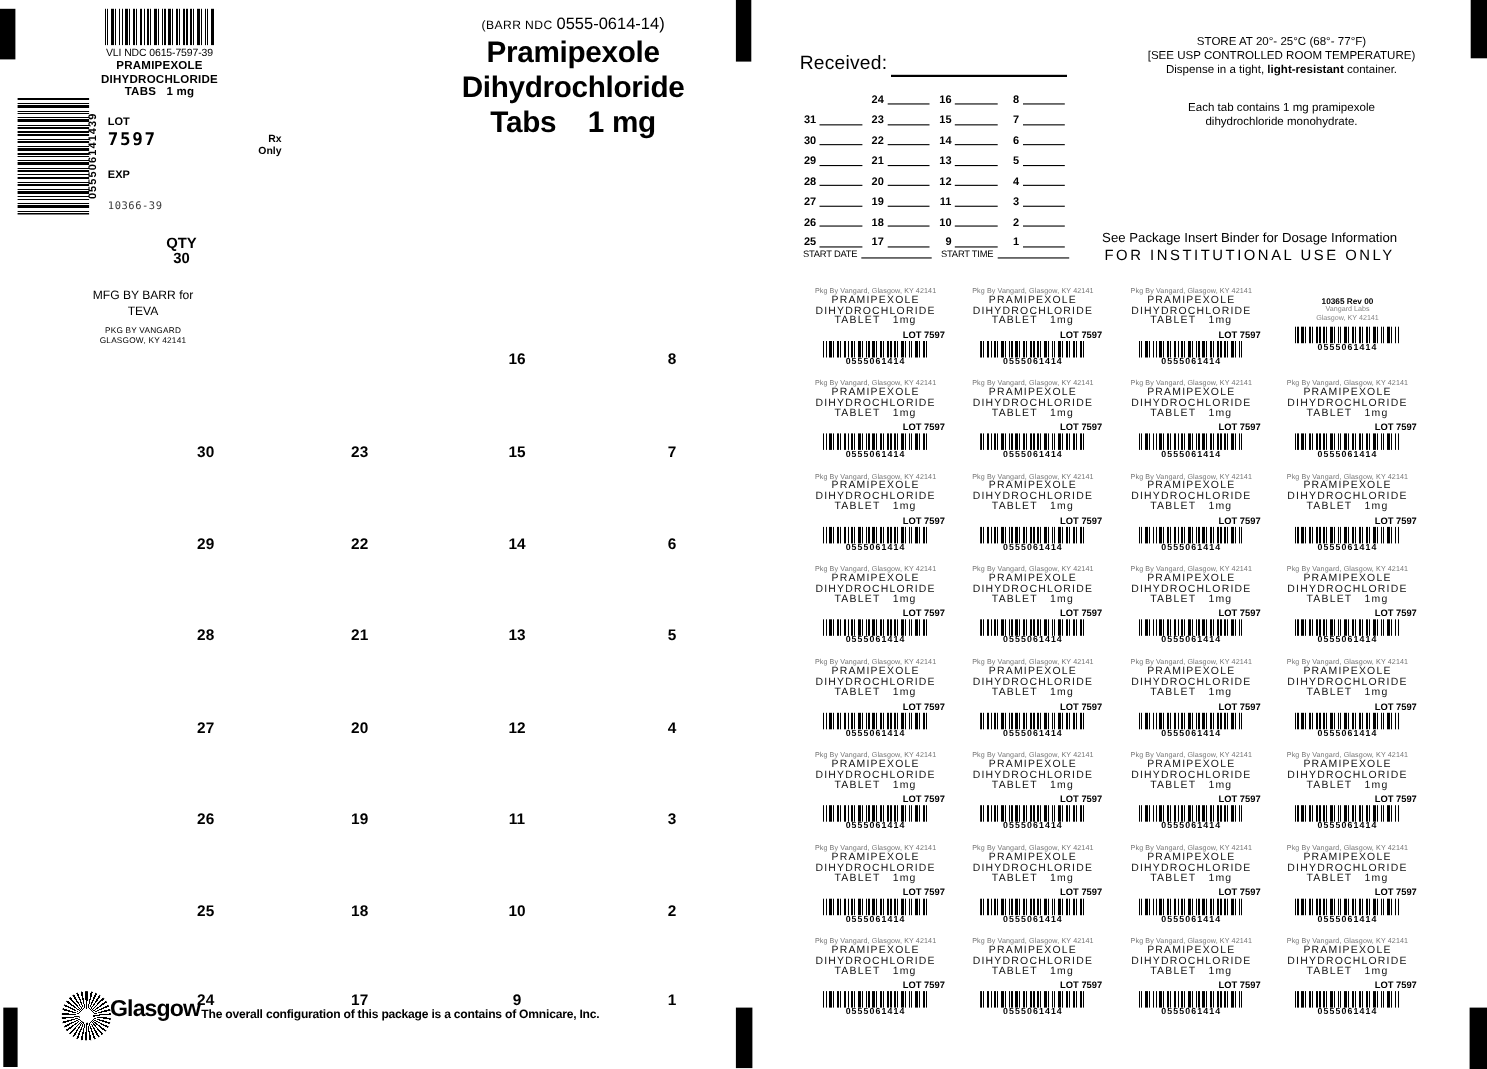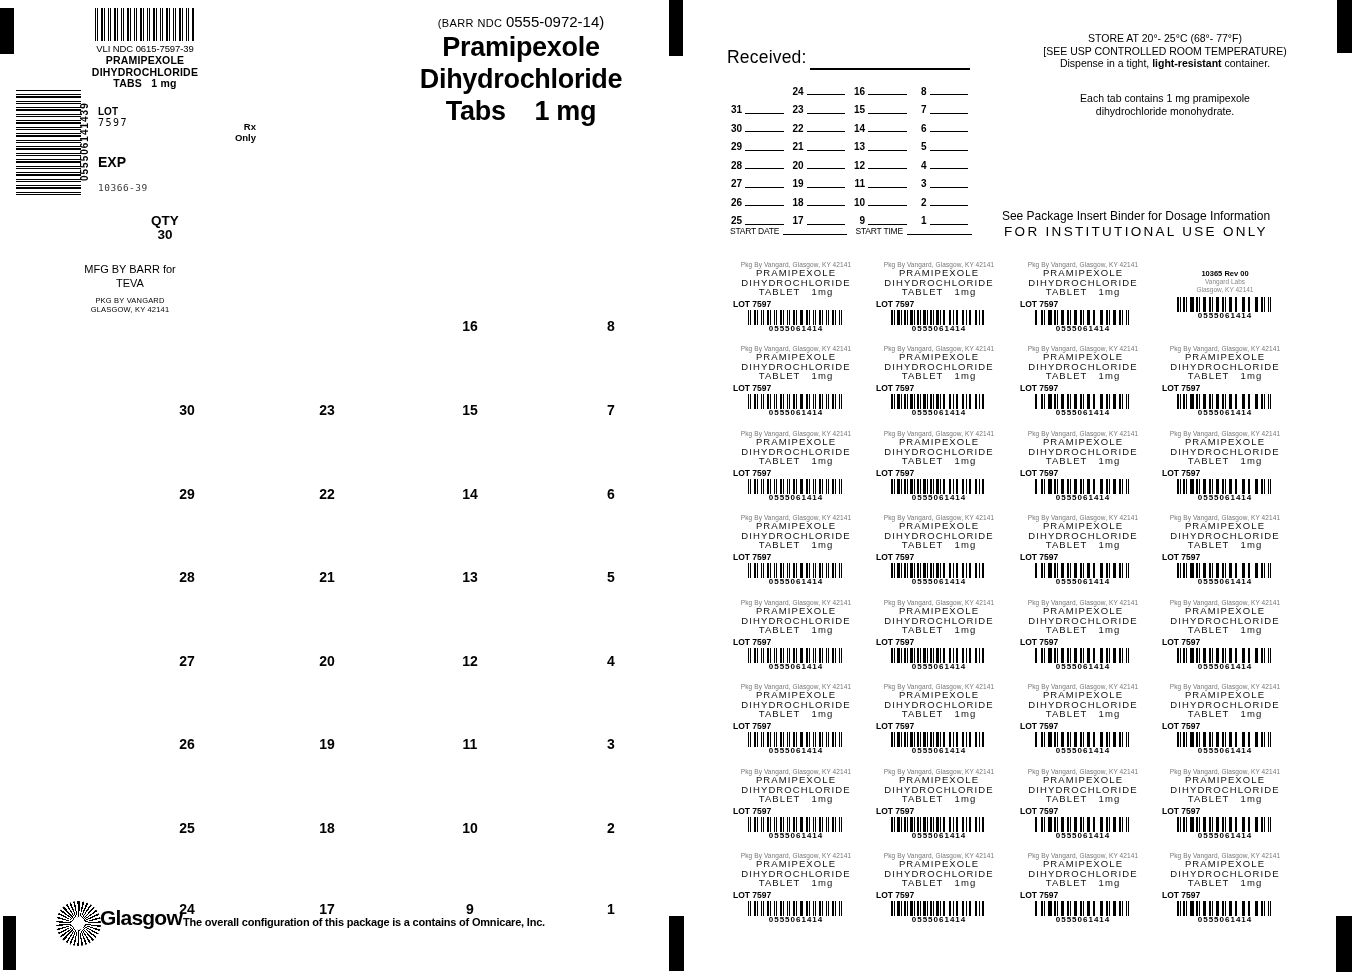--- a/index.html
+++ b/index.html
@@ -15,23 +15,23 @@
   .bc-v{background-image:repeating-linear-gradient(0deg,
         #000 0 1.5px,#fff 1.5px 2.5px,#000 2.5px 3.5px,#fff 3.5px 6px,
         #000 6px 8.5px,#fff 8.5px 9.5px,#000 9.5px 10.5px,#fff 10.5px 13px);}
   
   .lp-ndc{left:75px;top:43px;width:140px;font-size:9.5px;letter-spacing:-0.1px;}
   .lp-drug{left:68px;top:55px;width:154px;font-weight:bold;font-size:10.5px;line-height:11.5px;letter-spacing:0.2px;}
   .pre{white-space:pre;}
   .lp-vdig{left:79px;top:88px;height:108px;width:15px;writing-mode:vertical-rl;transform:rotate(180deg);
            font-weight:bold;font-size:10px;letter-spacing:1px;text-align:center;}
   .lp-lot-l{left:98px;top:106px;font-weight:bold;font-size:10px;}
-  .lp-lot-v{left:98px;top:117px;font-family:"DejaVu Sans Mono",monospace;font-size:10px;letter-spacing:1.5px;}
+  .lp-lot-v{left:98px;top:117px;font-family:"DejaVu Sans Mono",monospace;font-size:16px;letter-spacing:1.5px;font-weight:bold;}
   .lp-rx{left:220px;top:122px;width:36px;font-weight:bold;font-size:9.5px;line-height:10.5px;text-align:right;}
-  .lp-exp{left:98px;top:154px;font-weight:bold;font-size:14px;}
+  .lp-exp{left:98px;top:154px;font-weight:bold;font-size:10px;}
   .lp-code{left:98px;top:182px;font-family:"DejaVu Sans Mono",monospace;font-size:9.5px;letter-spacing:0.5px;color:#3a3a3a;}
   .lp-qty{left:137px;top:214px;width:56px;font-weight:bold;font-size:13.5px;line-height:13.5px;}
   .lp-mfg{left:66px;top:262px;width:128px;font-size:11px;line-height:14px;}
   .lp-pkg{left:72px;top:296px;width:116px;font-size:7.5px;line-height:9px;letter-spacing:0.2px;}
   
   .tb{left:380px;top:13px;width:282px;text-align:center;}
   .tb-ndc-pre{font-size:11px;letter-spacing:0.4px;}
   .tb-ndc-num{font-size:15px;}
   .tb-line{font-weight:bold;font-size:27px;line-height:32px;letter-spacing:-0.3px;}
   
@@ -56,21 +56,21 @@
   .sr-label{font-size:8.5px;letter-spacing:-0.2px;line-height:9px;}
   .sr-line{flex:1;margin:0 0 1.5px 4px;border-bottom:1.5px solid #000;}
   .storage{left:1008px;top:32px;width:314px;font-size:10.5px;line-height:12.5px;}
   .contents{left:1008px;top:92px;width:314px;font-size:10.5px;line-height:13px;}
   .insert{left:975px;top:209px;width:322px;font-size:12px;}
   .inst{left:975px;top:224px;width:322px;font-size:13.5px;font-weight:500;letter-spacing:2.3px;}
   
   .mini-label{position:absolute;width:126px;text-align:center;}
   .ml-tiny{font-size:6.5px;color:#777;letter-spacing:0.1px;line-height:7px;}
   .ml-name{font-size:9.5px;letter-spacing:1.1px;line-height:9.6px;color:#111;}
-  .ml-lot{font-weight:bold;font-size:8.5px;text-align:left;margin-top:3px;line-height:9px;}
+  .ml-lot{font-weight:bold;font-size:8.5px;text-align:right;margin-top:3px;line-height:9px;}
   .ml-barcode{width:96px;height:15px;margin:1px auto 0;}
   .ml-num{font-weight:bold;font-size:8px;letter-spacing:1px;line-height:8px;}
   .special{padding-top:9px;box-sizing:border-box;}
   .ml-rev{font-weight:bold;font-size:7.5px;line-height:8px;}
   .ml-lab{font-size:6.5px;color:#888;line-height:7.5px;}
   .special .ml-barcode{margin-top:4px;}
 </style>
 </head>
 <body>
 
@@ -116,21 +116,21 @@
     <div>TEVA</div>
   </div>
 
   <div class="abs ctr lp-pkg">
     <div>PKG BY VANGARD</div>
     <div>GLASGOW, KY 42141</div>
   </div>
 
   <div class="abs tb">
     <div>
-      <span class="tb-ndc-pre">(BARR NDC </span><span class="tb-ndc-num">0555-0972-14)</span>
+      <span class="tb-ndc-pre">(BARR NDC </span><span class="tb-ndc-num">0555-0614-14)</span>
     </div>
     <div class="tb-line">Pramipexole</div>
     <div class="tb-line">Dihydrochloride</div>
     <div class="tb-line pre">Tabs    1 mg</div>
   </div>
 
   <div class="abs" style="left:0;top:0;width:662px;height:972px">
       <div class="fg-num" style="left: 440px; top: 318px;">16</div>
       <div class="fg-num" style="left: 581px; top: 318px;">8</div>
       <div class="fg-num" style="left: 157px; top: 402px;">30</div>

